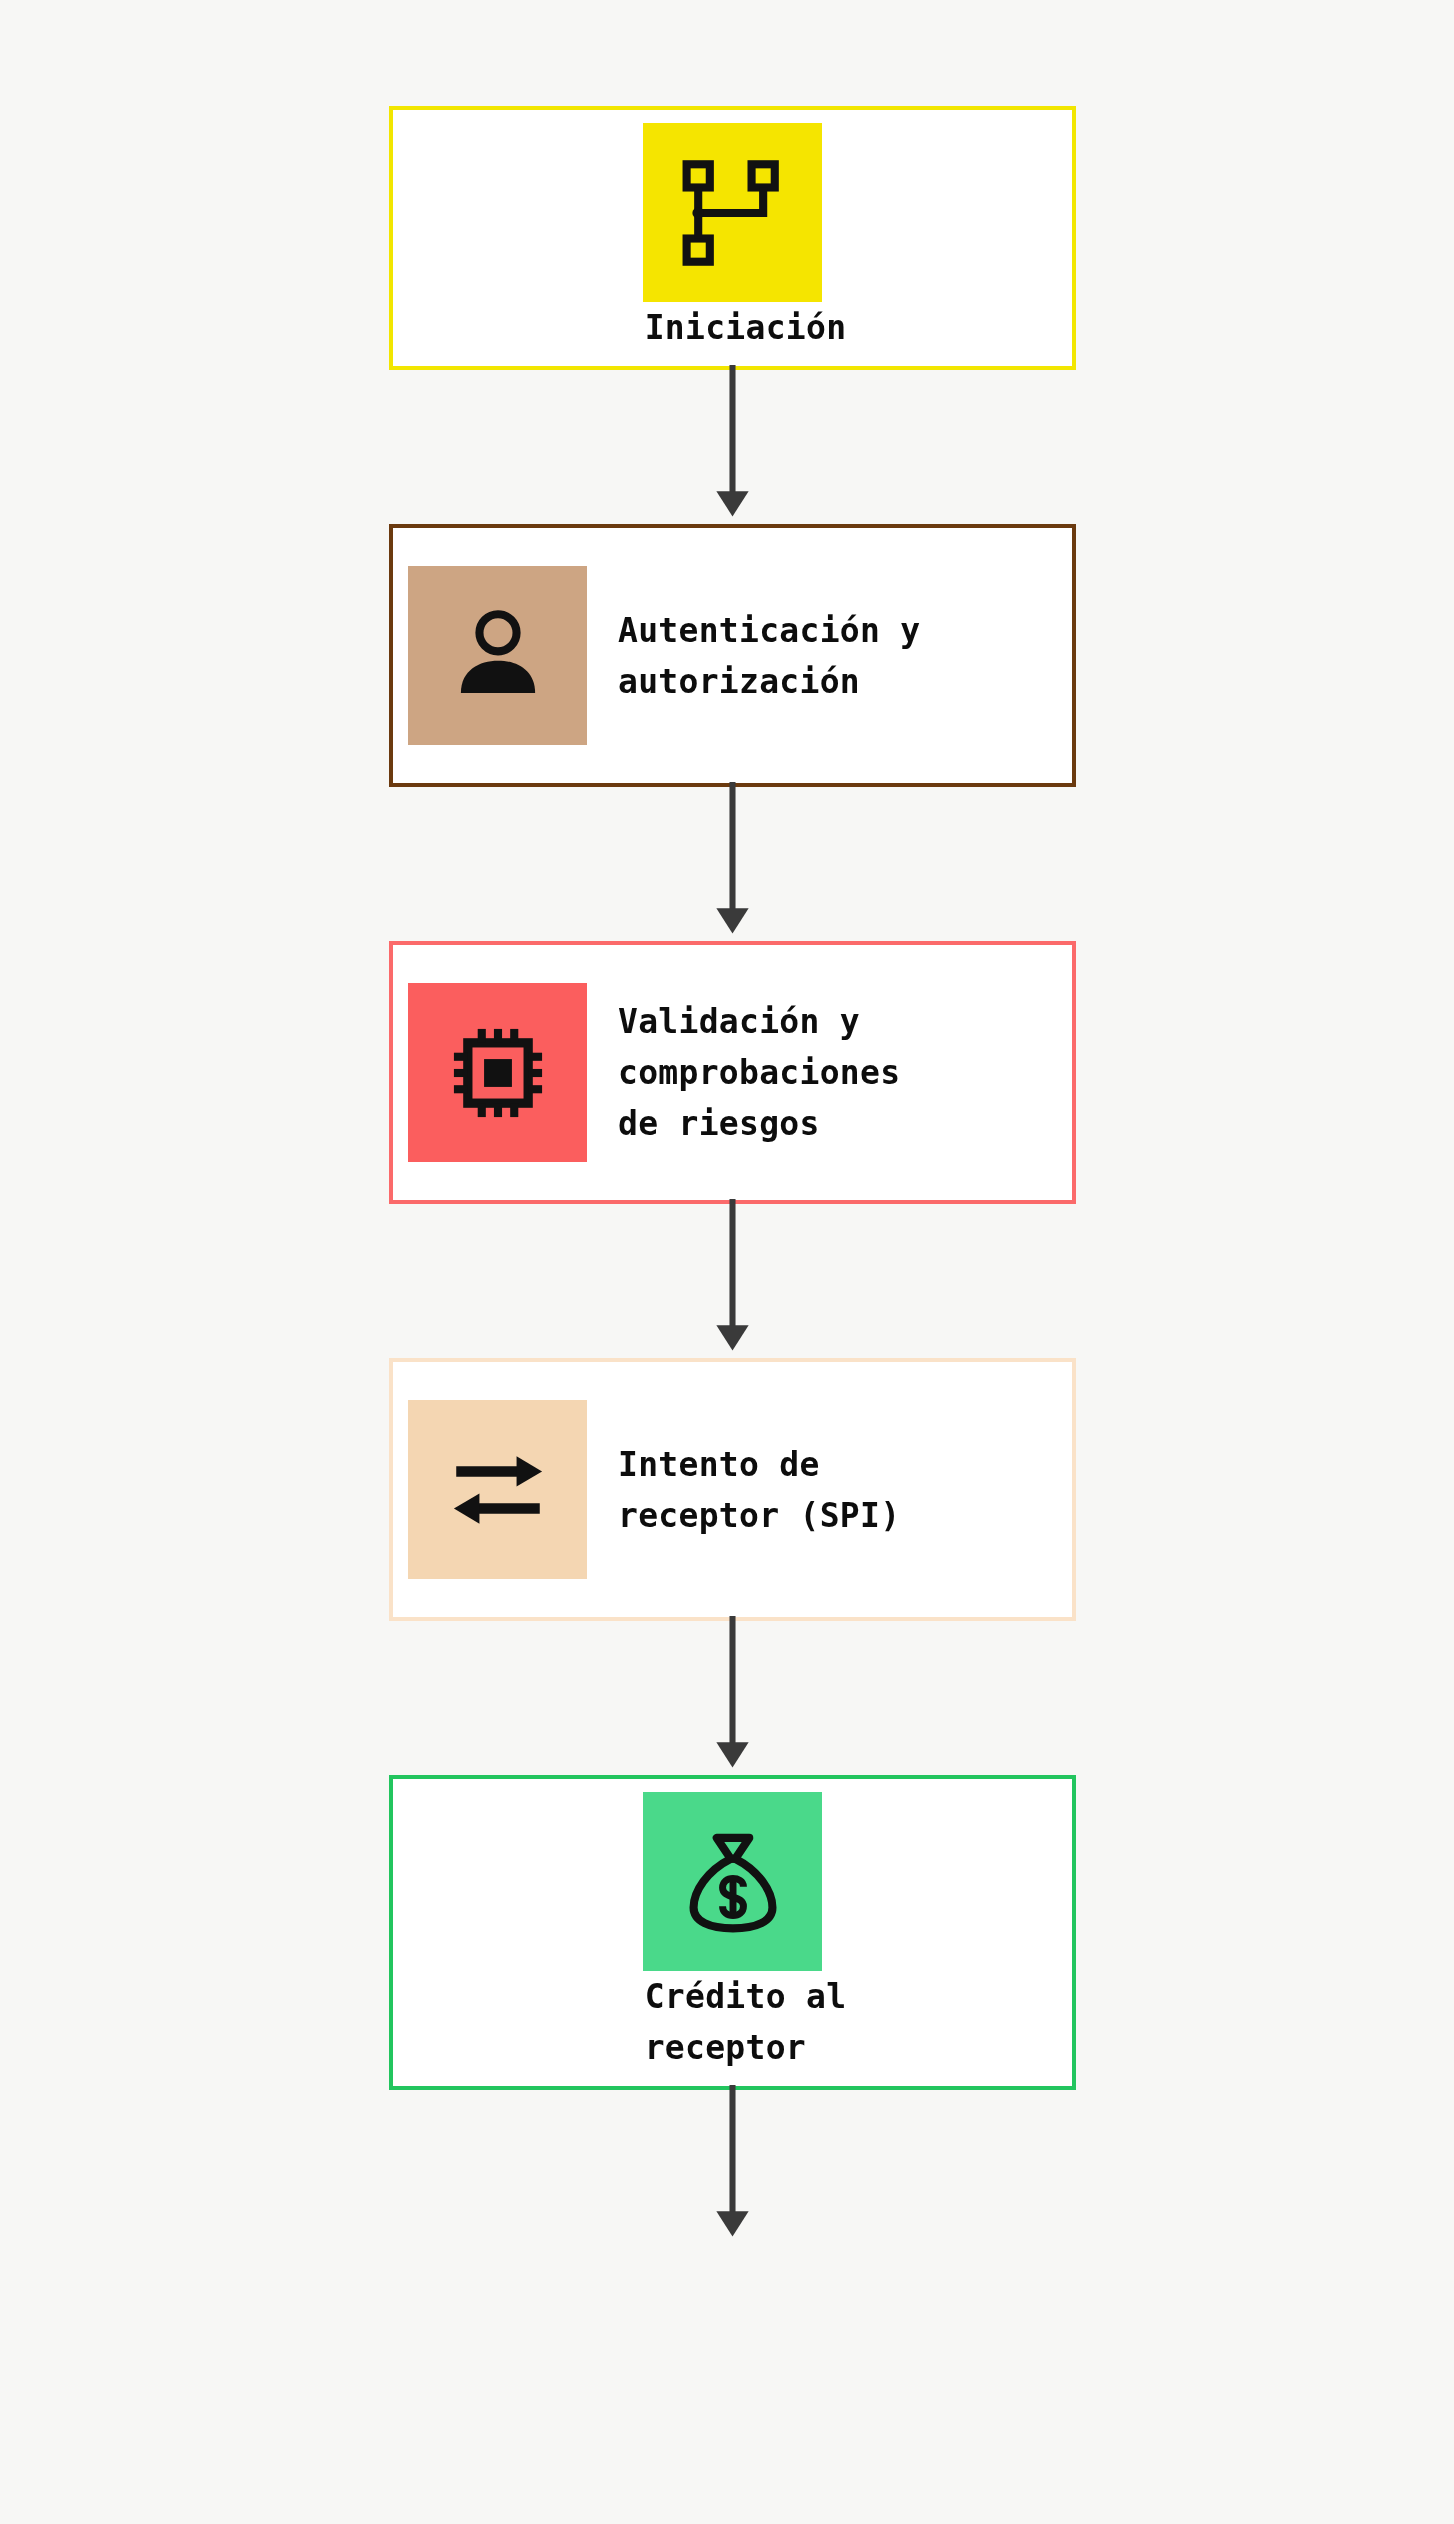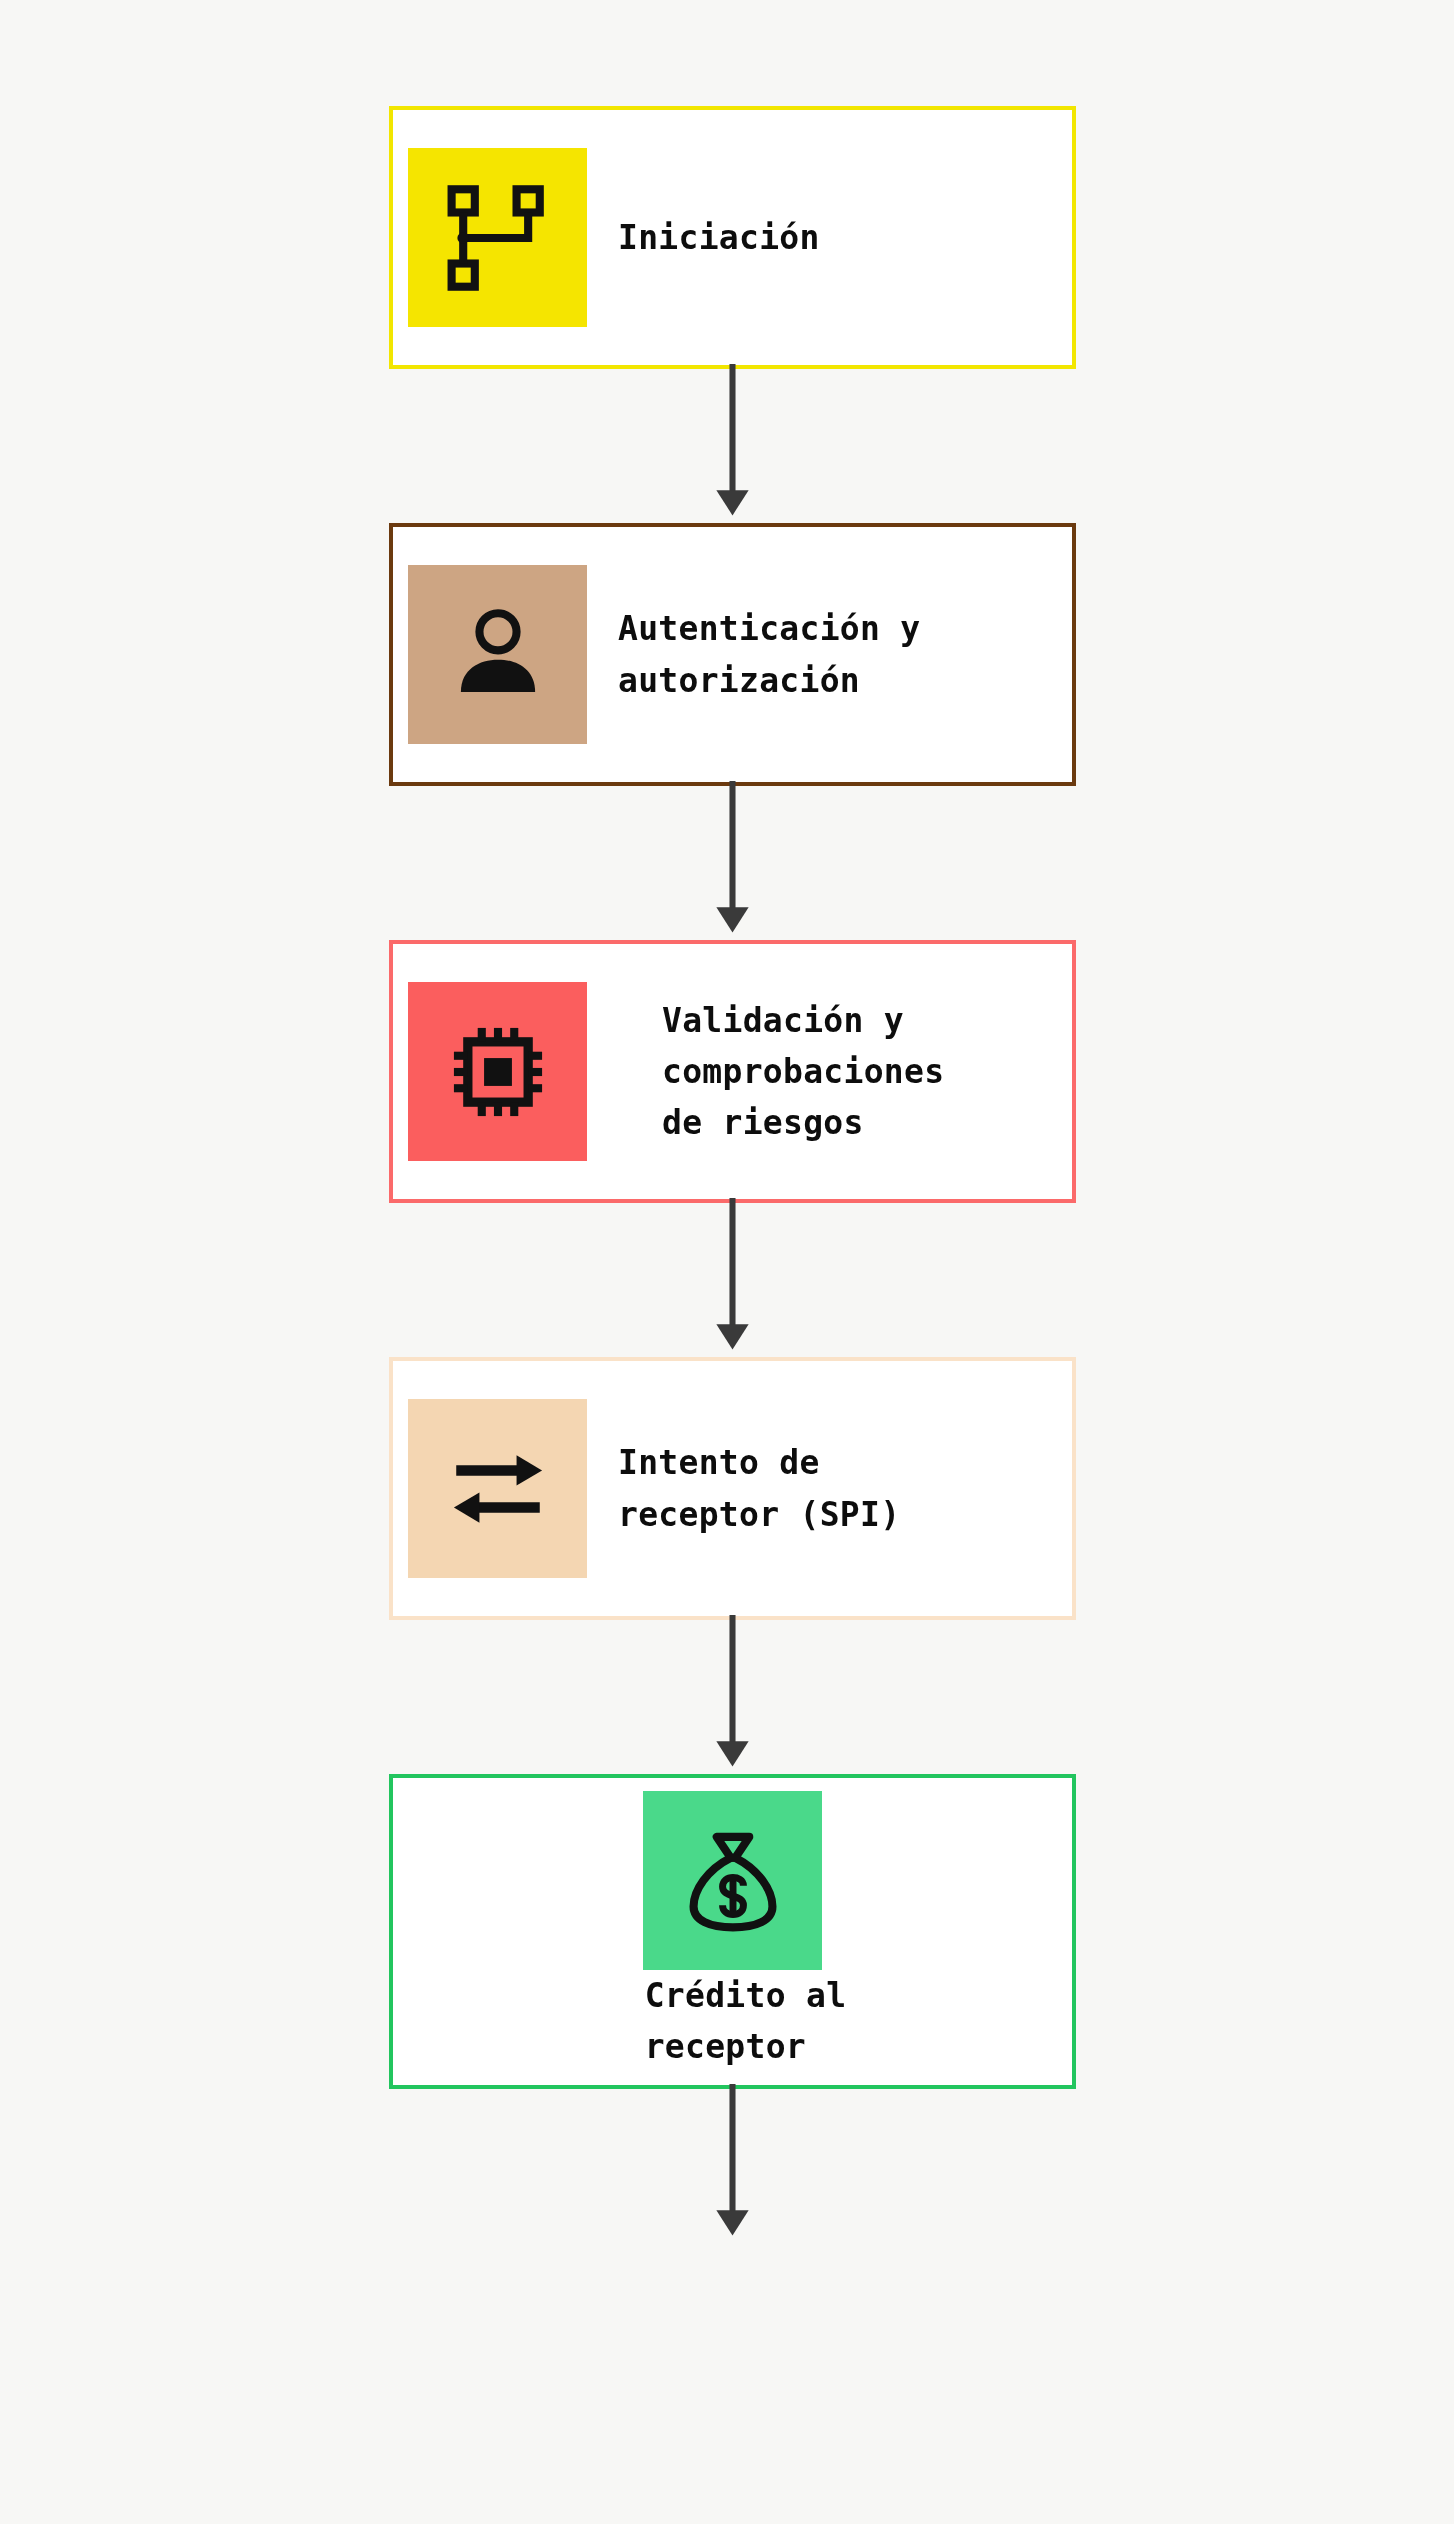--- a/index.html
+++ b/index.html
@@ -85,21 +85,21 @@
     display: block;
   }
 </style>
 </head>
 <body style="background: rgb(247, 247, 245);">
 
 <div class="diagram">
 
   <div class="flow">
 
-    <div class="node" id="node-0" style="border-color: rgb(242, 230, 0);">
+    <div class="node" id="node-0" style="border-color: rgb(242, 230, 0); flex-direction: column;">
       <div class="node-icon" id="icon-0" style="background: rgb(245, 229, 0);">
         <svg viewBox="0 0 100 100" aria-hidden="true">
           <rect x="10" y="8" width="20" height="20" fill="none" stroke="#111" stroke-width="7"></rect>
           <rect x="66" y="8" width="20" height="20" fill="none" stroke="#111" stroke-width="7"></rect>
           <rect x="10" y="72" width="20" height="20" fill="none" stroke="#111" stroke-width="7"></rect>
           <path d="M20 28 L20 72" fill="none" stroke="#111" stroke-width="7"></path>
           <path d="M20 50 L60 50 L76 50 L76 28" fill="none" stroke="#111" stroke-width="7"></path>
           <circle cx="20" cy="50" r="5" fill="#111"></circle>
         </svg>
       </div>
@@ -124,21 +124,21 @@
 autorización</div>
     </div>
 
     <div class="connector">
       <svg viewBox="0 0 1360 325" aria-hidden="true">
         <path d="M680 0 L680 260" stroke="#3a3a3a" stroke-width="12" fill="none"></path>
         <path d="M680 300 L648 250 L712 250 Z" fill="#3a3a3a"></path>
       </svg>
     </div>
 
-    <div class="node" id="node-2" style="border-color: rgb(251, 106, 106); gap: 44px;">
+    <div class="node" id="node-2" style="border-color: rgb(251, 106, 106);">
       <div class="node-icon" id="icon-2" style="background: rgb(251, 94, 94);">
         <svg viewBox="0 0 100 100" aria-hidden="true">
           <rect x="24" y="24" width="52" height="52" fill="none" stroke="#111" stroke-width="8"></rect>
           <rect x="38" y="38" width="24" height="24" fill="#111"></rect>
           <g stroke="#111" stroke-width="7">
             <path d="M36 24 L36 12"></path>
               <path d="M50 24 L50 12"></path>
               <path d="M64 24 L64 12"></path>
             <path d="M36 76 L36 88"></path>
               <path d="M50 76 L50 88"></path>

